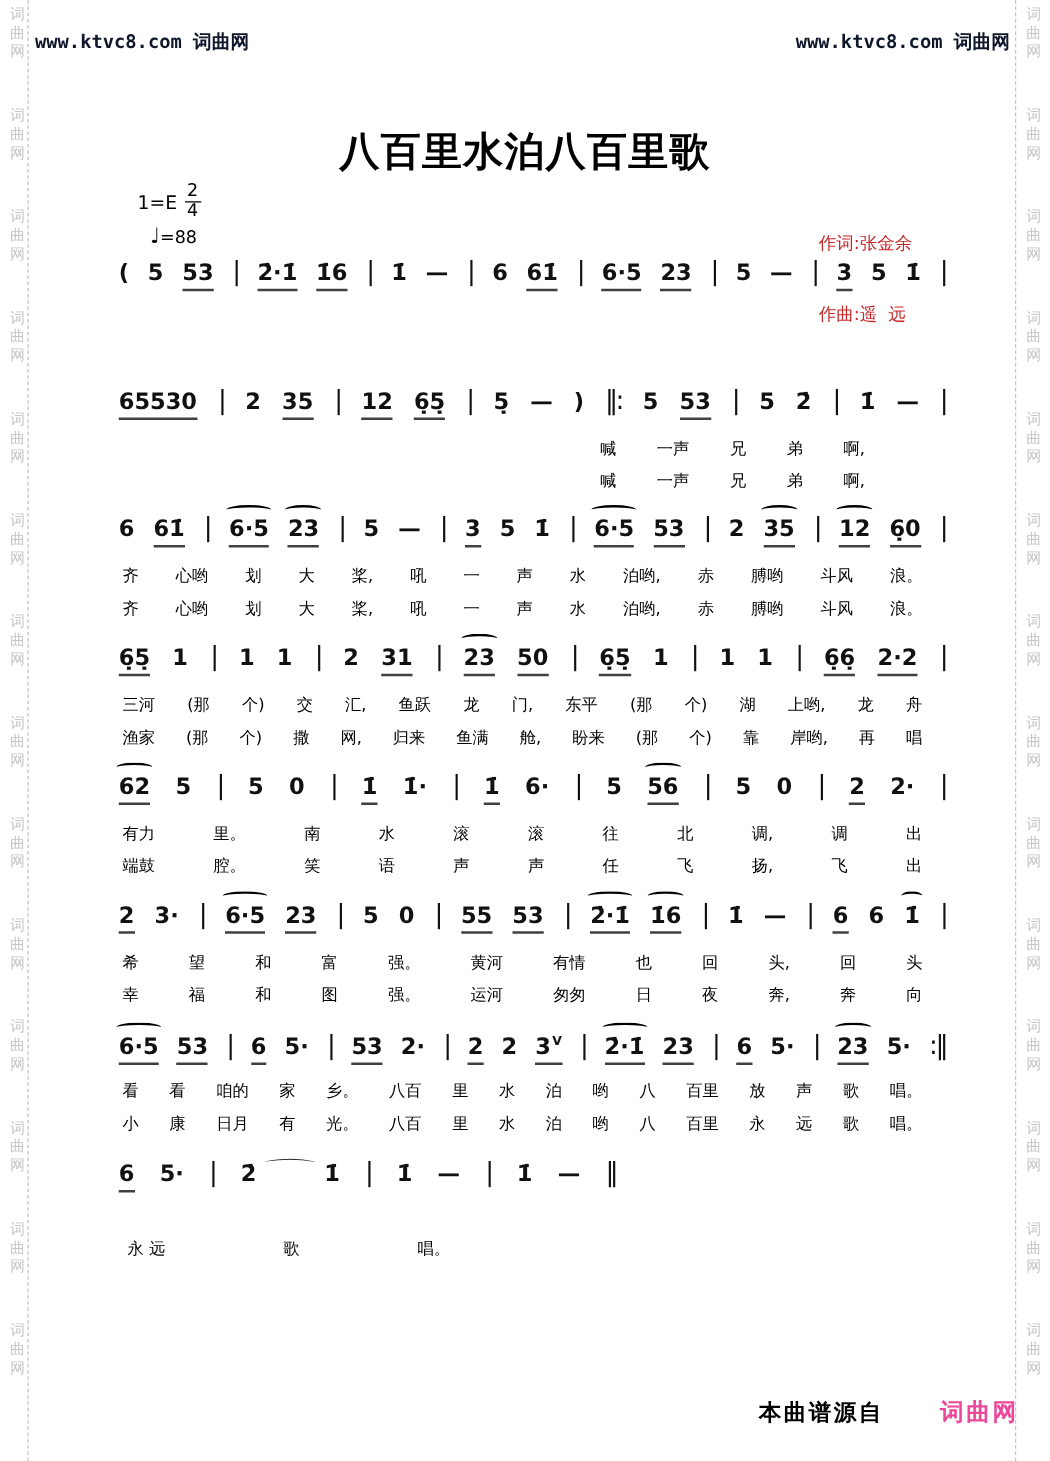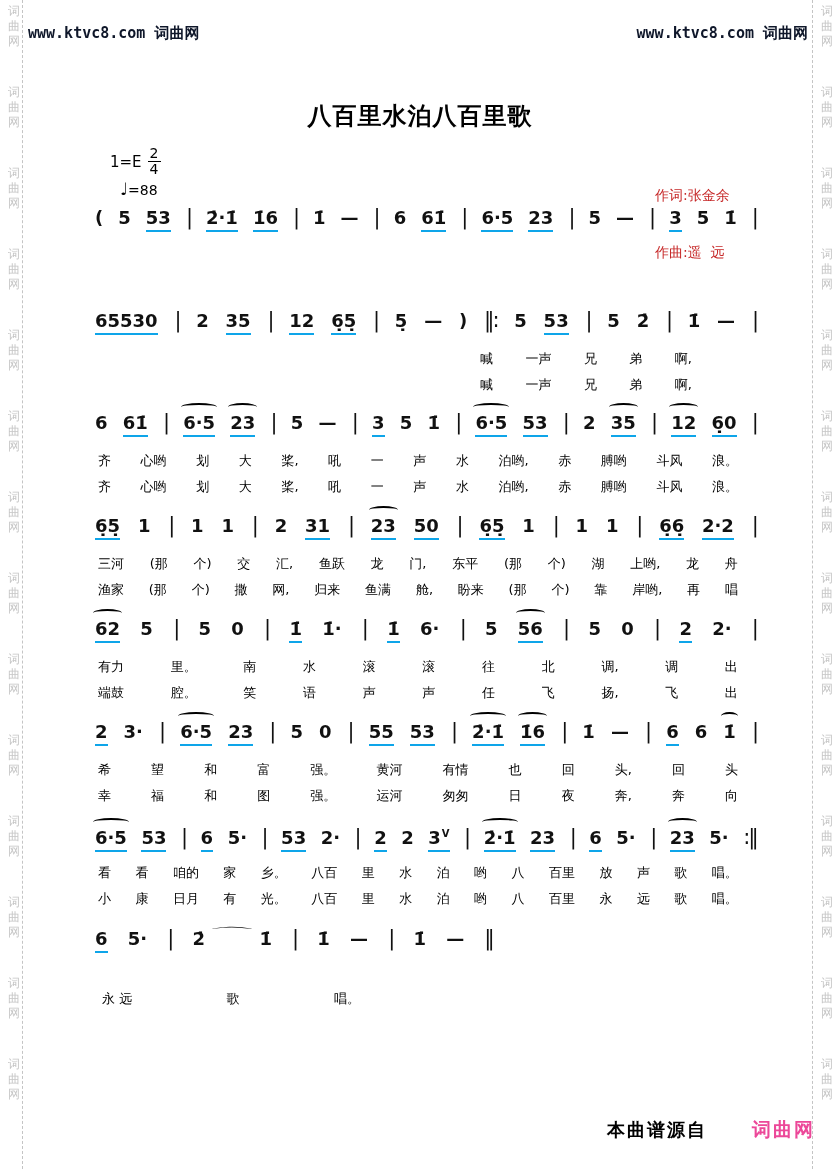--- a/index.html
+++ b/index.html
@@ -10,35 +10,35 @@
   .wmgroup{margin-bottom:36px;}
   .wmch{font-size:12px;line-height:15px;color:#c6c6c6;}
   .dash{position:absolute;top:0;bottom:0;width:0;border-left:1px dashed #c4c4c4;}
   
   .hdr{position:absolute;top:24px;font-size:15px;font-weight:bold;
        font-family:"DejaVu Sans Mono","Liberation Mono",monospace;color:#0f172a;white-space:nowrap;}
   .hdr.left{left:28px;} .hdr.right{right:32px;}
   
   .title{position:absolute;top:100px;left:0;width:100%;text-align:center;
          font-family:"Liberation Serif","DejaVu Serif",serif;
-         font-size:24px;font-weight:bold;letter-spacing:1px;color:#000;}
+         font-size:32px;font-weight:bold;letter-spacing:1px;color:#000;}
   
   .meta{position:absolute;left:110px;top:146px;font-size:15px;color:#000;}
   .keyrow{display:flex;align-items:center;gap:6px;font-weight:500;}
   .ts{display:inline-flex;flex-direction:column;align-items:center;font-size:14px;line-height:15px;}
   .ts-bot{border-top:1px solid #000;padding:0 2px;}
   .temporow{margin-top:2px;font-size:14px;margin-left:10px;}
   .tnote{font-size:17px;}
   
   .credits{position:absolute;left:655px;top:148px;font-size:14px;line-height:19px;color:#c62828;white-space:pre;}
   
   .noterow{position:absolute;left:95px;width:662px;height:28px;display:flex;
            justify-content:space-between;align-items:baseline;}
   .tk{position:relative;font-size:18px;font-weight:bold;line-height:24px;white-space:nowrap;}
-  .tk.u{border-bottom:2px solid #0ea5e9;}
+  .tk.u{border-bottom:2px solid #404040;}
   .tk.bar{font-weight:400;font-size:21px;letter-spacing:-2px;}
   .tk.tie{display:inline-block;transform:scaleX(3.4) translateY(-7px);font-weight:400;font-size:14px;}
   .slur{position:absolute;left:-2px;right:-2px;top:-8px;height:6px;
         border-top:2px solid #000;border-radius:50% 50% 0 0;}
   .breath{font-size:10px;font-weight:bold;vertical-align:super;margin-left:1px;}
   .lyricrow{position:absolute;left:98px;width:640px;display:flex;justify-content:space-between;}
   .ly{font-size:13px;color:#000;white-space:nowrap;}
   
   .pageno{position:absolute;top:1061px;left:0;width:100%;text-align:center;font-size:13px;color:#000;}
   .src{position:absolute;top:1118px;left:607px;font-size:18px;font-weight:bold;color:#000;letter-spacing:2px;}

